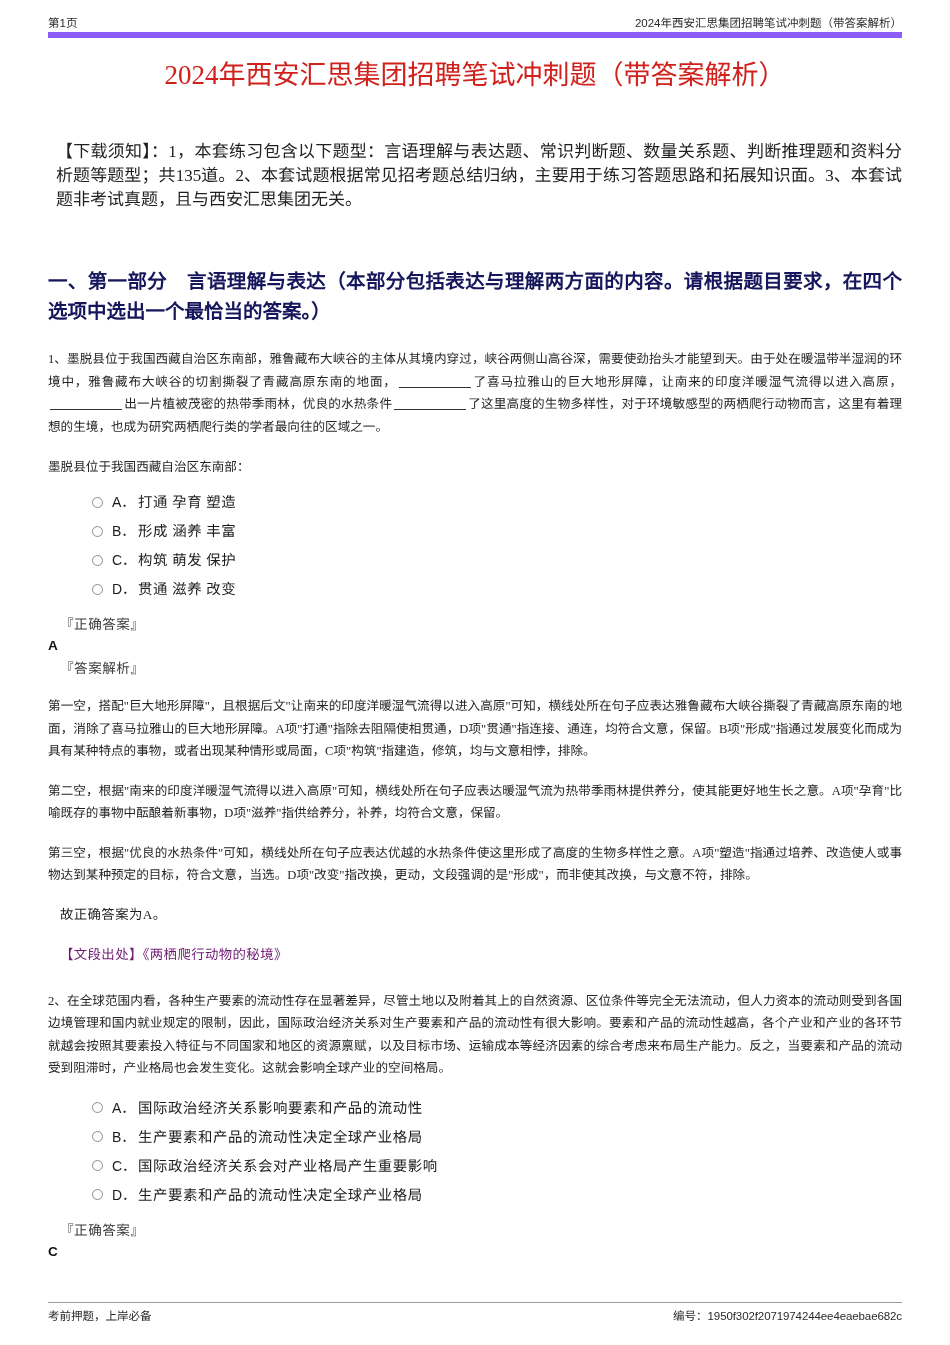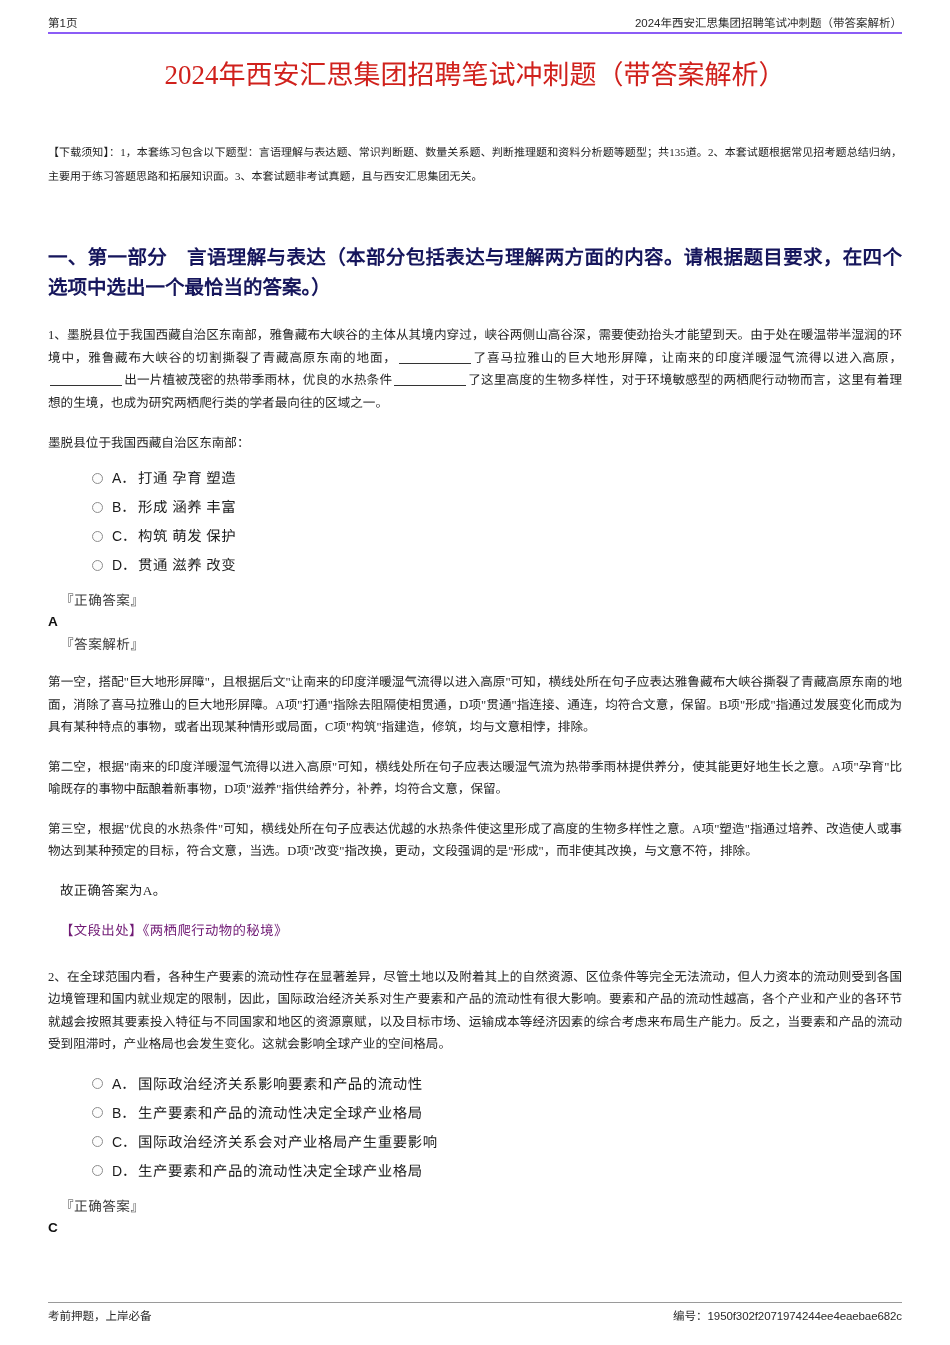--- a/index.html
+++ b/index.html
@@ -25,21 +25,21 @@
   
   .running-header {
     position: absolute;
     top: 8px;
     left: 48px;
     right: 48px;
     height: 22px;
     display: flex;
     align-items: flex-end;
     justify-content: space-between;
-    border-bottom: 2px solid #8b5cf6;
+    border-bottom: 6px solid #8b5cf6;
     padding-bottom: 2px;
   }
   .running-header .hdr-left {
     font-size: 11.5px;
     color: #2a2a2a;
     font-family: "Liberation Sans", "DejaVu Sans", sans-serif;
     letter-spacing: 0;
     white-space: nowrap;
   }
   .running-header .hdr-right {
@@ -66,25 +66,25 @@
 
   
   .content {
     position: absolute;
     top: 140px;
     left: 48px;
     width: 854px;
   }
 
   .notice {
-    font-size: 11px;
+    font-size: 17px;
     line-height: 24px;
     color: #1f1f1f;
     text-align: justify;
-    margin: 0 0 54px 0;
+    margin: 0 0 54px 8px;
   }
 
   .section-heading {
     font-size: 19.5px;
     line-height: 30px;
     color: #16165c;
     margin: 0 0 22px 0;
     text-align: justify;
     font-family: Liberation Sans, sans-serif;
   }

